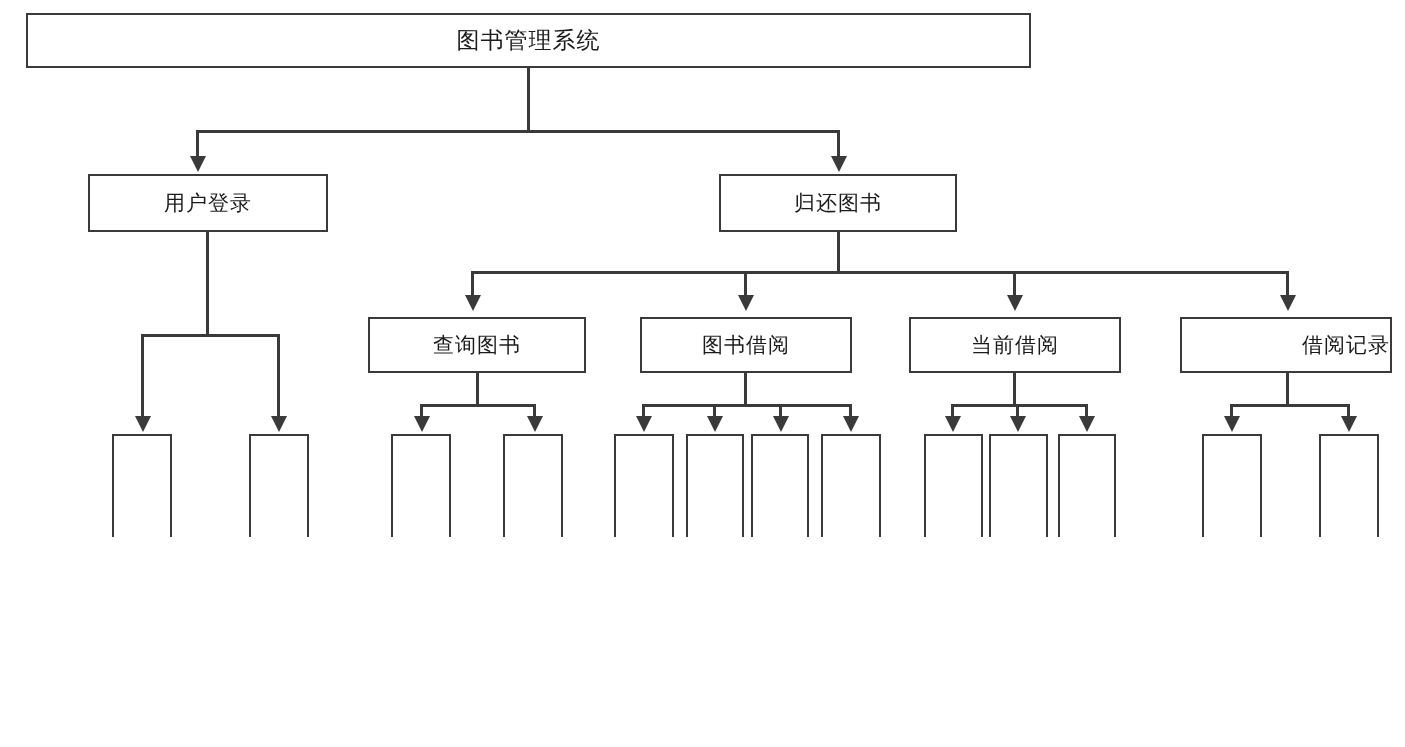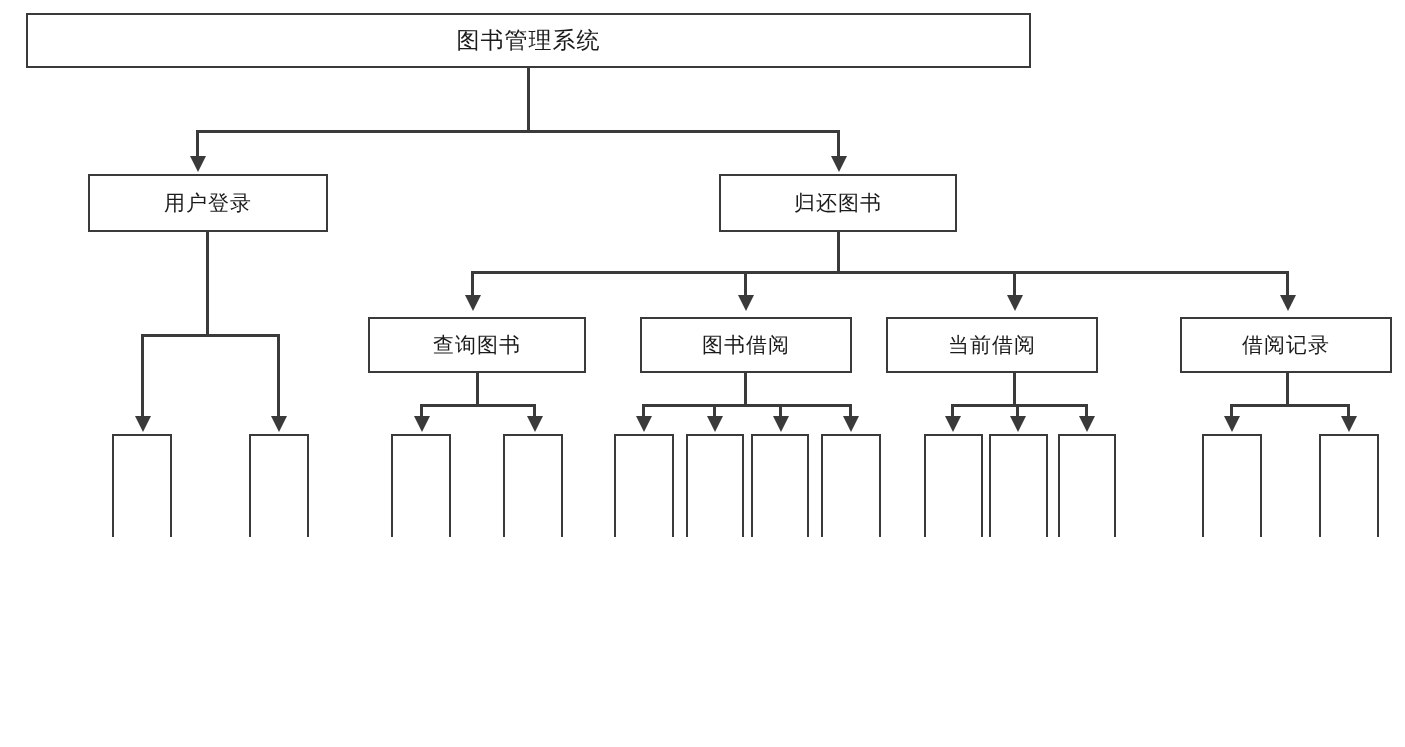--- a/index.html
+++ b/index.html
@@ -114,24 +114,24 @@
   <div class="arrow" style="left:999px; top:295px;"></div>
   <div class="edge vline" style="left:1278px; top:271px; height:26px;"></div>
   <div class="arrow" style="left:1272px; top:295px;"></div>
 
   <div class="node h" style="left:360px; top:317px; width:218px; height:56px;">
     <span>查询图书</span>
   </div>
   <div class="node h" style="left:632px; top:317px; width:212px; height:56px;">
     <span>图书借阅</span>
   </div>
-  <div class="node h" style="left:878px; top:317px; width:212px; height:56px;text-align:center;">
+  <div class="node h" style="left:901px; top:317px; width:212px; height:56px;text-align:center;">
     <span>当前借阅</span>
   </div>
-  <div class="node h" style="left:1172px; top:317px; width:212px; height:56px;">
+  <div class="node h" style="left:1172px; top:317px; width:212px; height:56px;justify-content:flex-end;">
     <span>借阅记录</span>
   </div>
 
   <div class="edge vline" style="left:468px; top:373px; height:34px;"></div>
   <div class="edge hline" style="left:412px; top:404px; width:116px;"></div>
   <div class="edge vline" style="left:412px; top:404px; height:14px;"></div>
   <div class="arrow" style="left:406px; top:416px;"></div>
   <div class="edge vline" style="left:525px; top:404px; height:14px;"></div>
   <div class="arrow" style="left:519px; top:416px;"></div>
 

